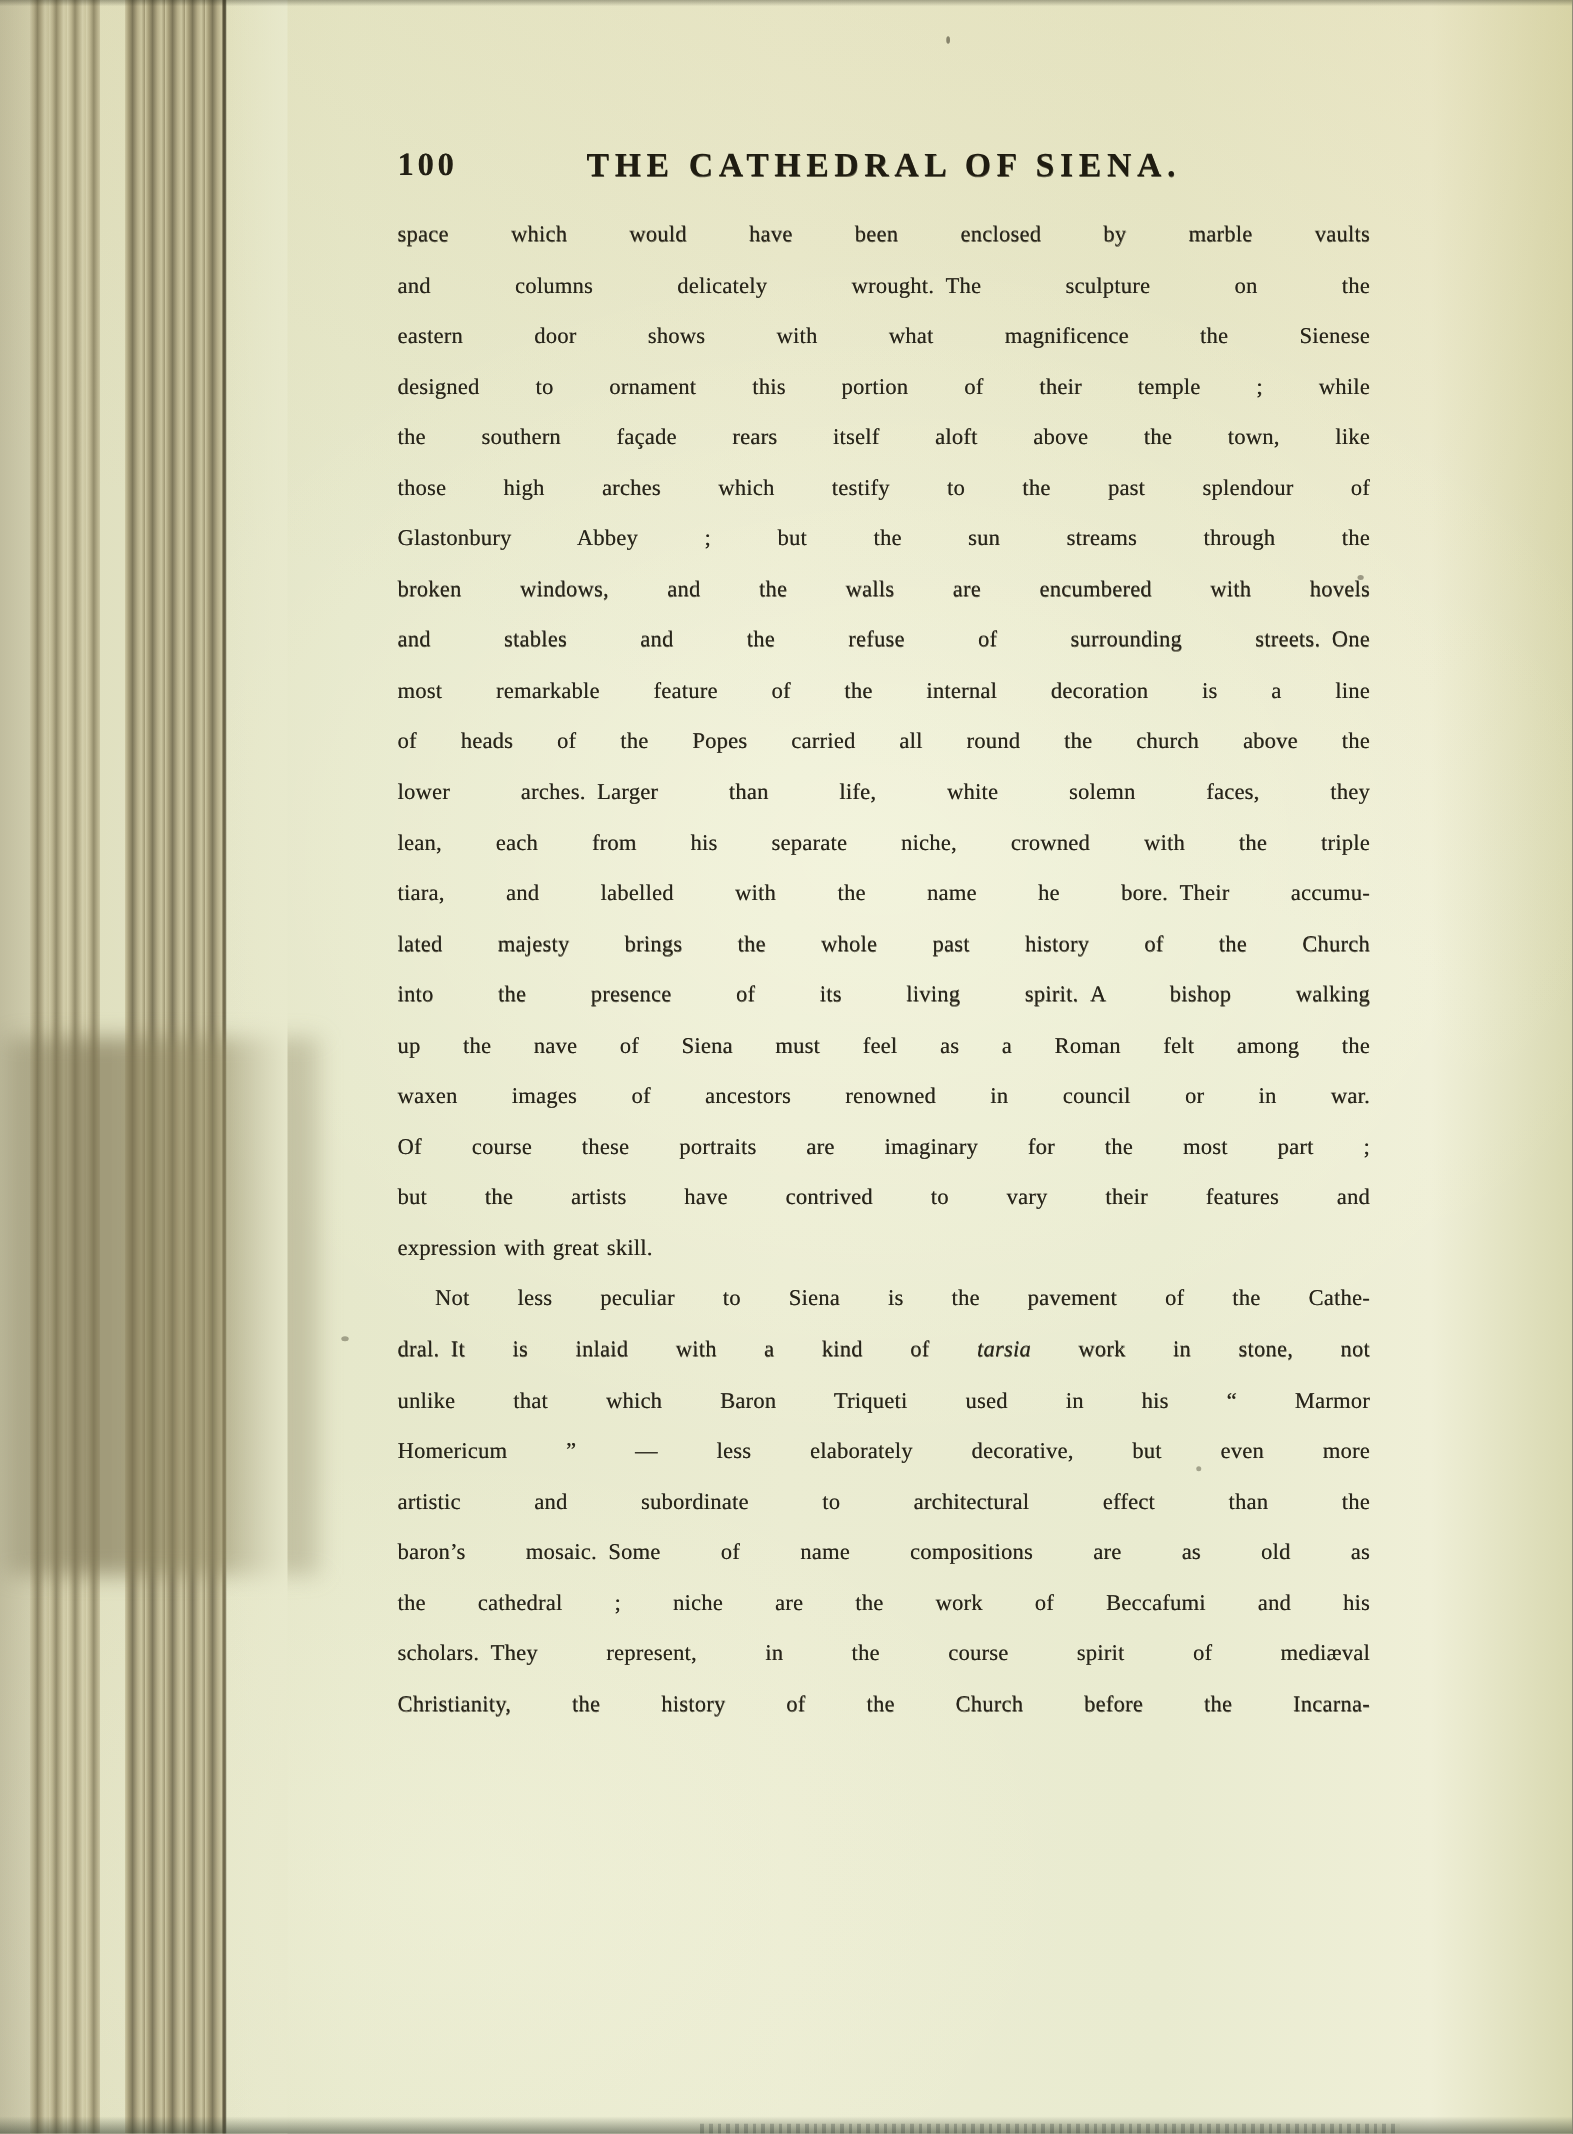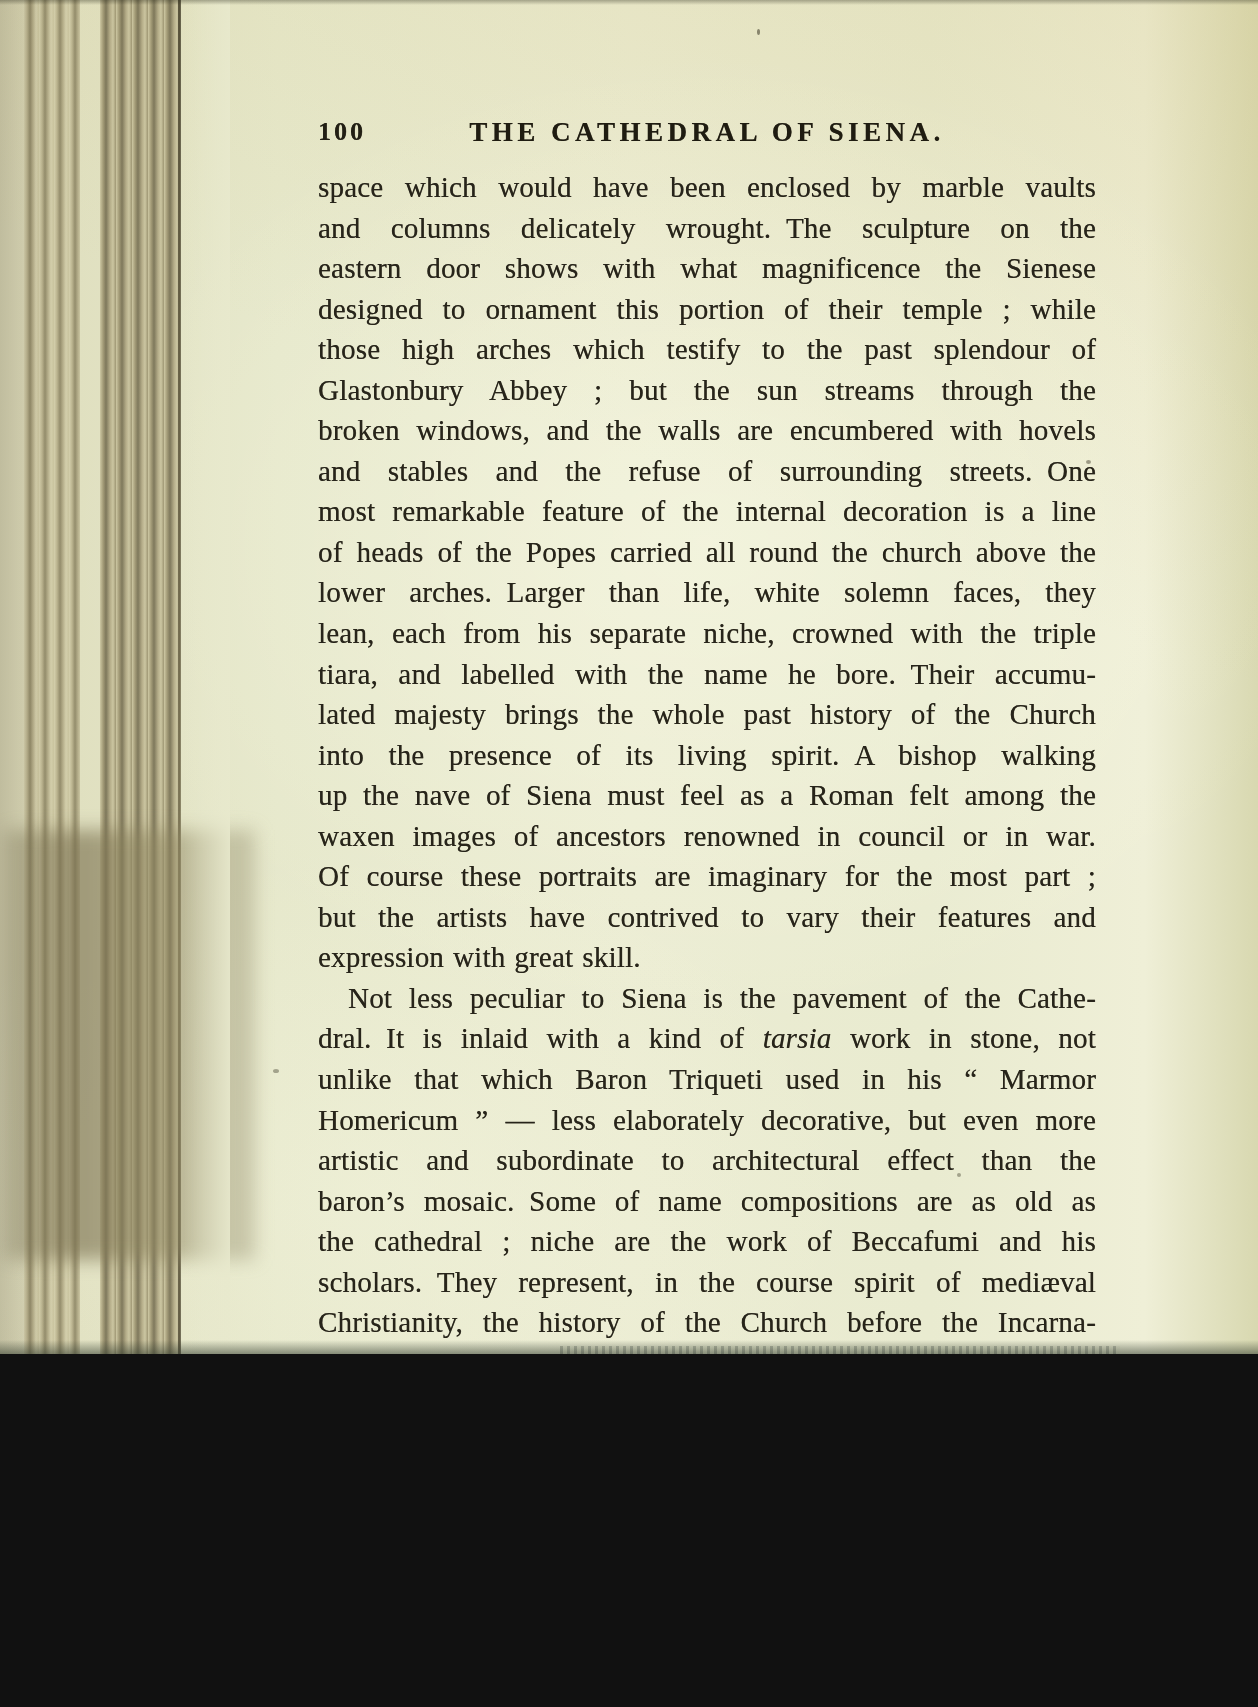--- a/index.html
+++ b/index.html
@@ -1,18 +1,18 @@
 <!DOCTYPE html>
 <html><head>
 <meta charset="utf-8">
 <style>
   html,body{margin:0;padding:0;background:#111;}
   .scan{
     position:relative;
-    width:1258px;height:1354px;
+    width:1258px;height:1707px;
     overflow:hidden;
     font-family:"Liberation Serif","DejaVu Serif",serif;
     background:
       radial-gradient(ellipse 880px 680px at 56% 40%, rgba(255,255,238,0.38), rgba(255,255,238,0) 72%),
       radial-gradient(ellipse 700px 500px at 30% 88%, rgba(250,250,230,0.30), rgba(250,250,230,0) 70%),
       linear-gradient(200deg, rgba(212,198,138,0.28), rgba(212,198,138,0) 38%),
       linear-gradient(90deg, #d6d2b0 0%, #e0e0c0 6%, #e6e8cb 22%, #ebecd2 50%, #e9ebd0 74%, #efefd7 91%, #d8d8b0 100%),
       #e8e9cd;
   }
   
@@ -72,21 +72,21 @@
     position:absolute;left:0;top:0;
     font-size:26px;font-weight:700;letter-spacing:3px;color:#221f14;
   }
   .header-title{
     position:absolute;left:0;right:0;top:0;text-align:center;
     font-size:27px;font-weight:700;letter-spacing:4.5px;color:#1f1c11;
   }
   .body-text{position:absolute;left:0;top:167px;width:100%;}
   .line{
     height:40.55px;line-height:40.55px;
-    font-size:29px;
+    font-size:18px;
     letter-spacing:0.2px;word-spacing:1.5px;
     text-align:justify;text-align-last:justify;
     overflow:visible;white-space:nowrap;
   }
   .line.flush{text-align:right;text-align-last:left;}
   .line.indent{padding-left:30px;}
   .it{font-style:italic;}
 </style>
 </head>
 <body>
@@ -114,20 +114,21 @@
   <div class="text-block">
     <div class="header-row">
       <span class="page-number">100</span>
       <span class="header-title">THE CATHEDRAL OF SIENA.</span>
     </div>
     <div class="body-text">
         <div class="line"><span>space which would have been enclosed by marble vaults</span></div>
         <div class="line"><span>and columns delicately wrought. The sculpture on the</span></div>
         <div class="line"><span>eastern door shows with what magnificence the Sienese</span></div>
         <div class="line"><span>designed to ornament this portion of their temple ; while</span></div>
+        <div class="line"><span>the southern façade rears itself aloft above the town, like</span></div>
         <div class="line"><span>those high arches which testify to the past splendour of</span></div>
         <div class="line"><span>Glastonbury Abbey ; but the sun streams through the</span></div>
         <div class="line"><span>broken windows, and the walls are encumbered with hovels</span></div>
         <div class="line"><span>and stables and the refuse of surrounding streets. One</span></div>
         <div class="line"><span>most remarkable feature of the internal decoration is a line</span></div>
         <div class="line"><span>of heads of the Popes carried all round the church above the</span></div>
         <div class="line"><span>lower arches. Larger than life, white solemn faces, they</span></div>
         <div class="line"><span>lean, each from his separate niche, crowned with the triple</span></div>
         <div class="line"><span>tiara, and labelled with the name he bore. Their accumu-</span></div>
         <div class="line"><span>lated majesty brings the whole past history of the Church</span></div>

